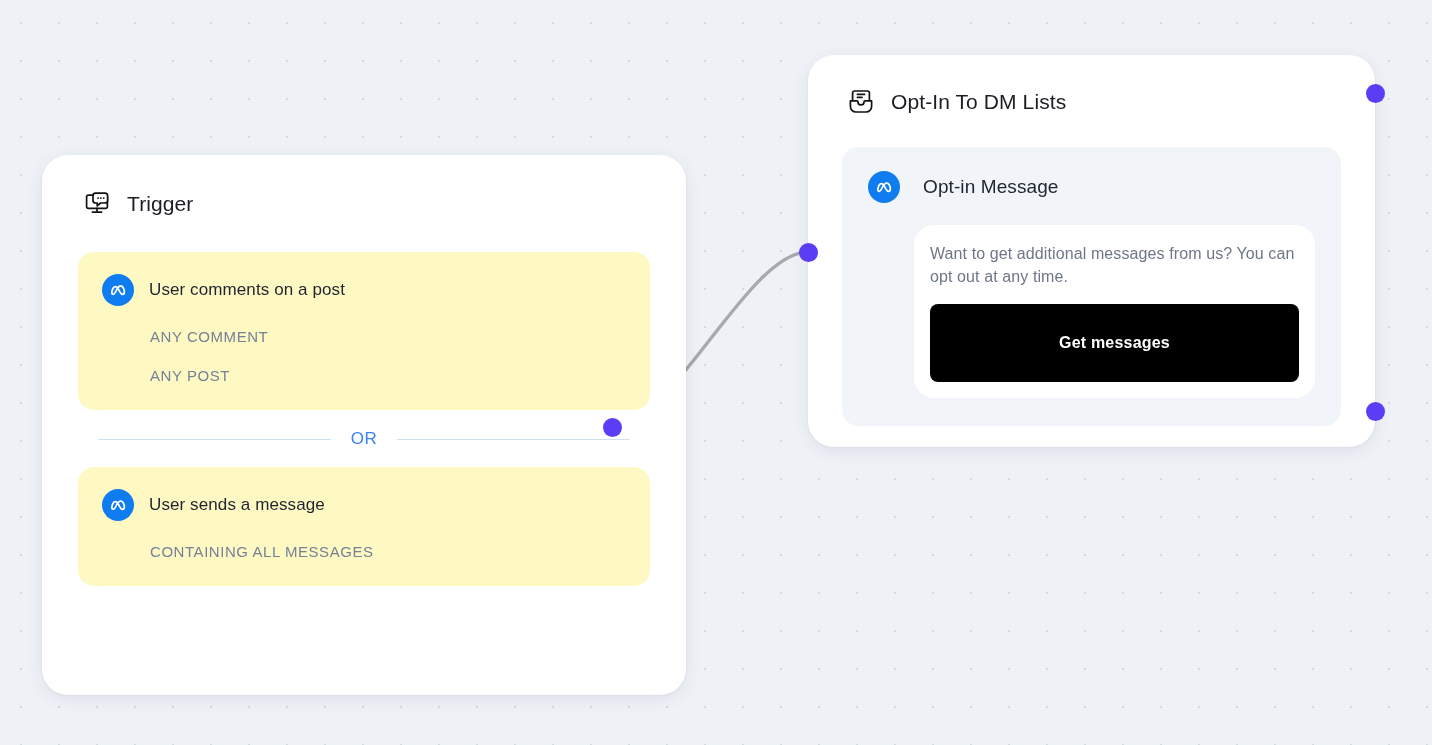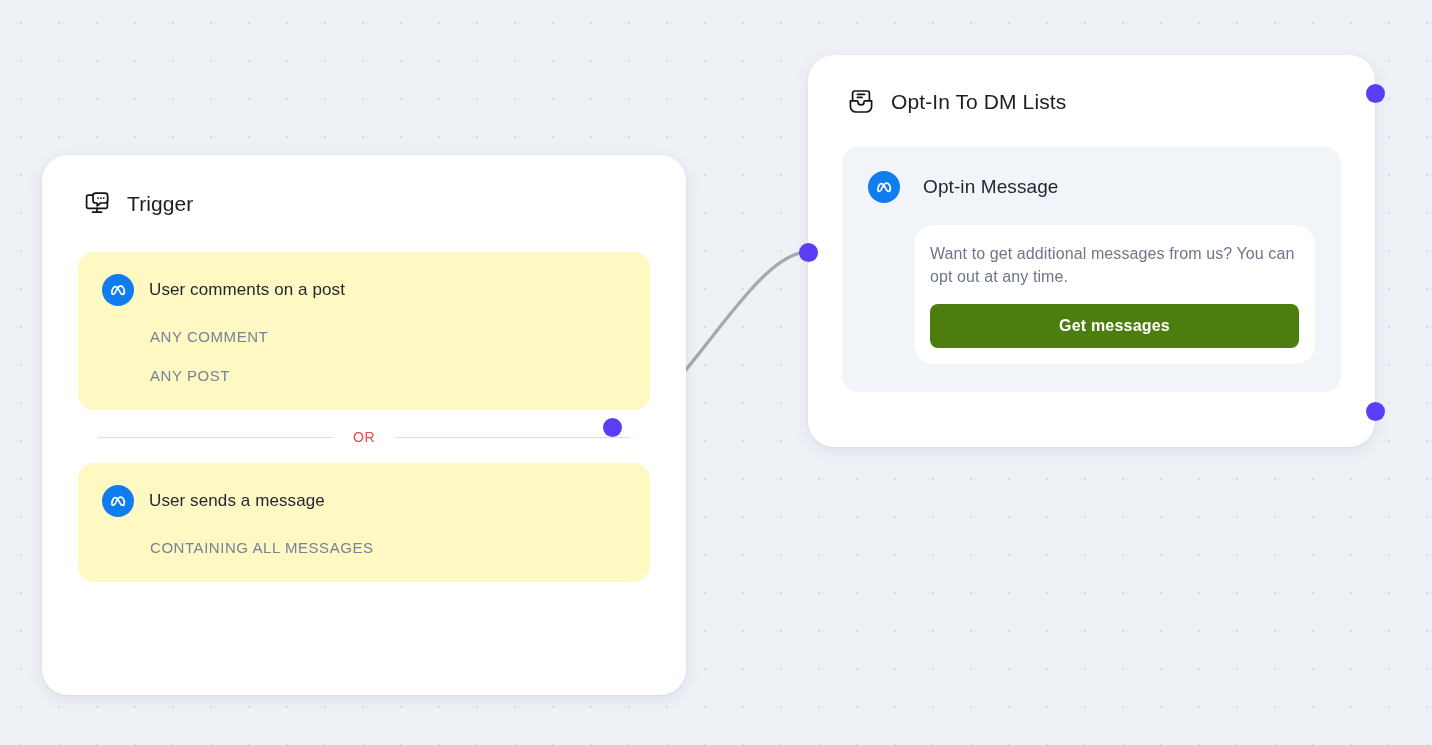--- a/index.html
+++ b/index.html
@@ -131,22 +131,22 @@
     margin: 19px 20px 18px 20px;
   }
 
   .or-line {
     flex: 1;
     height: 1px;
     background: #cfe0f2;
   }
 
   .or-text {
-    font-size: 14px;
-    color: #ef4444;
+    font-size: 17px;
+    color: #3b82f6;
     letter-spacing: 0.6px;
   }
 
   
   #optin-node {
     left: 808px;
     top: 55px;
     width: 567px;
     height: 392px;
     padding: 32px 34px;
@@ -185,25 +185,25 @@
     font-size: 16px;
     line-height: 1.42;
     color: #6e7787;
     letter-spacing: 0.1px;
   }
 
   .cta-button {
     display: block;
     width: 100%;
     margin-top: 16px;
-    background: #4d7c0f;
+    background: #000000;
     color: #ffffff;
     border: none;
     border-radius: 8px;
-    padding: 13px 10px;
+    padding: 30px 10px;
     font-size: 16px;
     font-weight: 700;
     font-family: "Liberation Sans", sans-serif;
     letter-spacing: 0.2px;
     cursor: pointer;
     text-align: center;
   }
 
   
   .handle {

